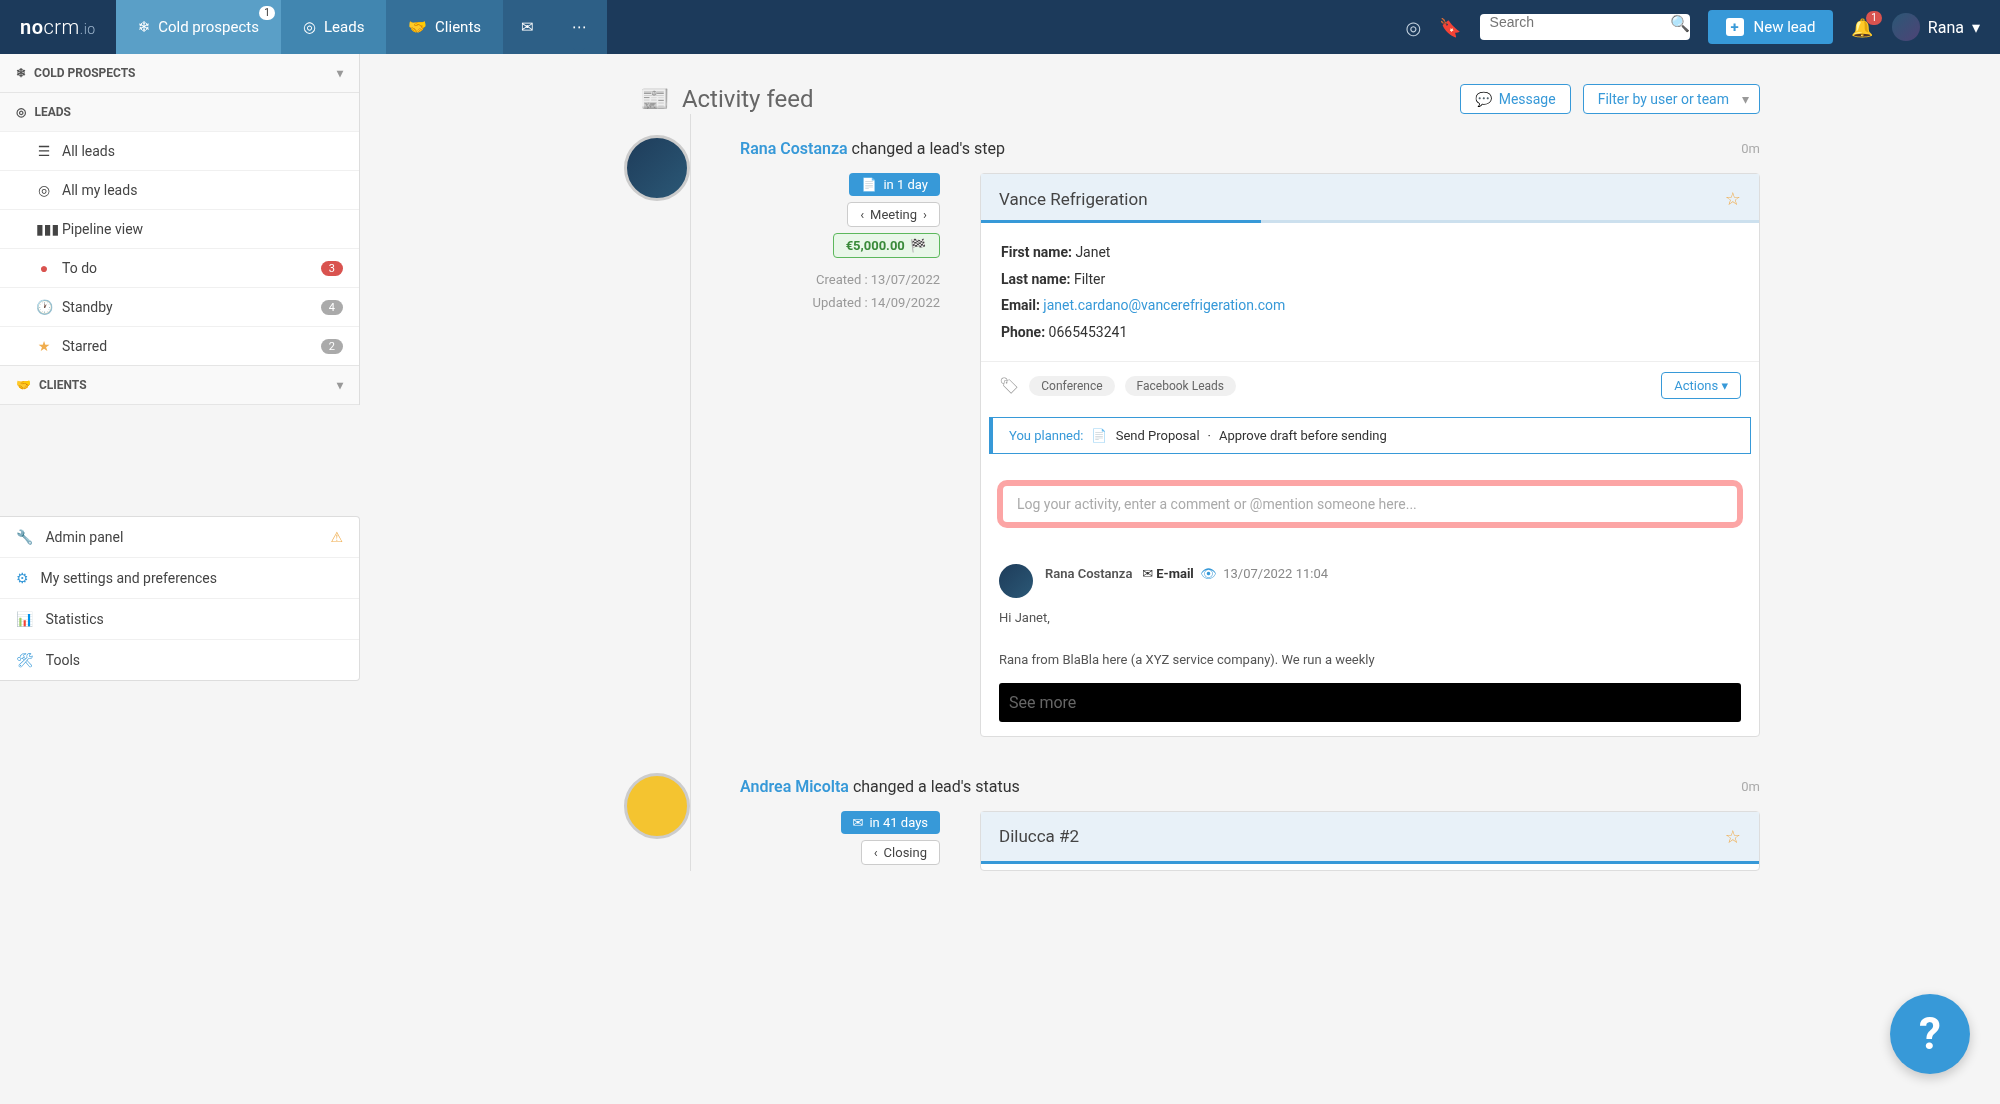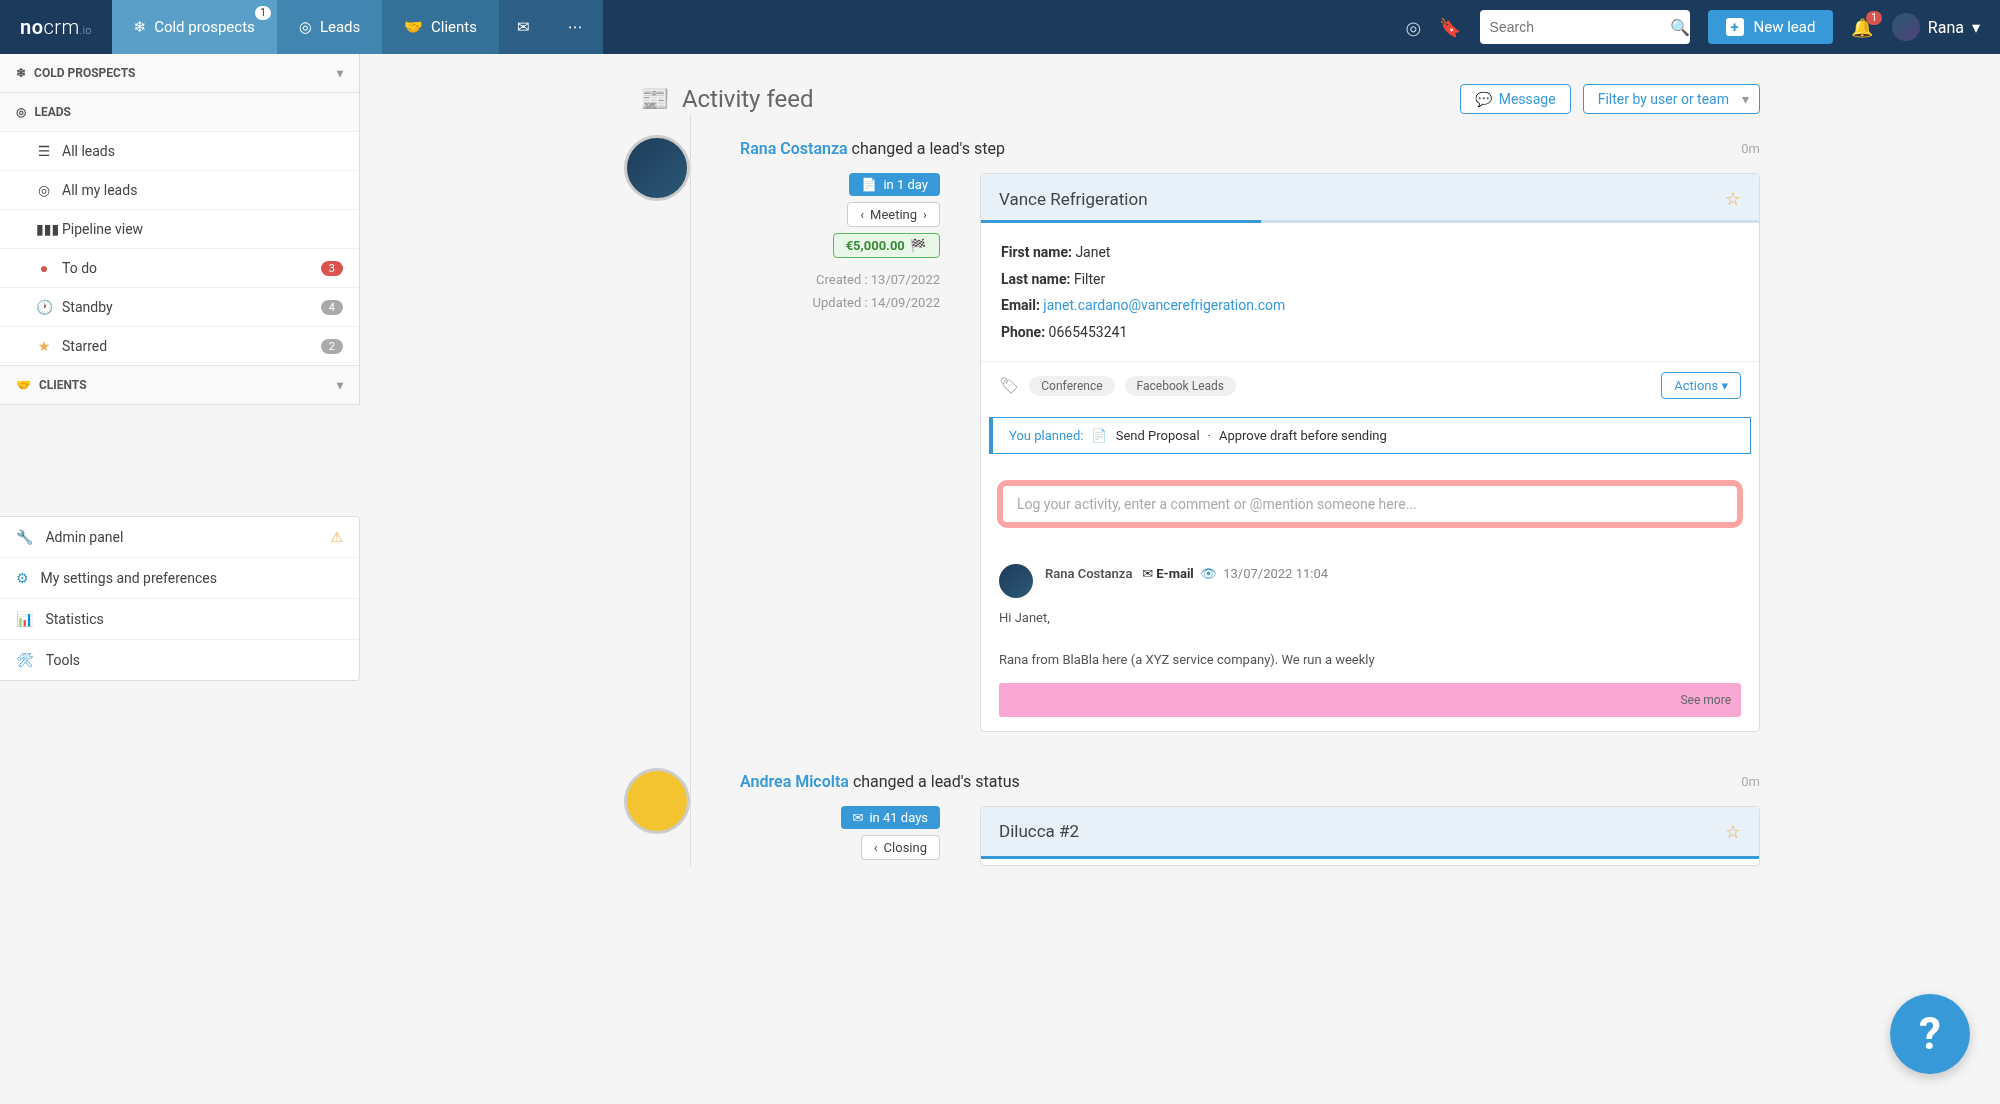--- a/index.html
+++ b/index.html
@@ -1,32 +1,32 @@
 <!DOCTYPE html>
 <html><head>
 <meta charset="utf-8">
 <style>
 * { box-sizing: border-box; margin: 0; padding: 0; }
 body { font-family: -apple-system, BlinkMacSystemFont, "Segoe UI", Roboto, sans-serif; background: #f5f5f5; color: #333; width: 2000px; height: 1104px; overflow: hidden; position: relative; }
 .topbar { height: 54px; background: #1c3a5b; display: flex; align-items: center; color: #fff; }
 .logo { padding: 0 20px; font-size: 20px; font-weight: 300; letter-spacing: 0.5px; }
 .logo-no { font-weight: 600; }
-.logo-io { color: #9db4cc; font-size: 10px; text-align: right; }
+.logo-io { color: #9db4cc; font-size: 14px; text-align: right; }
 .nav-tabs { display: flex; height: 100%; }
 .nav-tab { display: flex; align-items: center; padding: 0 22px; cursor: pointer; position: relative; gap: 8px; font-size: 15px; }
 .nav-tab.cold { background: #5a9fc7; }
 .nav-tab.leads { background: #4186b0; }
 .nav-tab.clients { background: #357099; }
 .nav-tab.envelope { background: #2d5f86; padding: 0 18px; }
 .nav-tab.more { background: #2d5f86; padding: 0 20px; position: relative; }
 .nav-tab.more::after { content: ''; position: absolute; bottom: -6px; left: 50%; transform: translateX(-50%); border: 6px solid transparent; border-top-color: #2d5f86; }
 .nav-badge { position: absolute; top: 6px; right: 6px; background: #fff; color: #333; font-size: 10px; border-radius: 8px; padding: 0 5px; min-width: 14px; text-align: center; line-height: 14px; }
 .topbar-right { margin-left: auto; display: flex; align-items: center; gap: 18px; padding-right: 20px; height: 100%; }
 .topbar-icon { color: #c5d3e0; cursor: pointer; font-size: 18px; }
-.search-box { background: #fff; border-radius: 4px; display: flex; align-items: center; padding: 0 10px; height: 34px; width: 210px; }
+.search-box { background: #fff; border-radius: 4px; display: flex; align-items: flex-start; padding: 0 10px; height: 26px; width: 210px; }
 .search-box input { border: none; outline: none; flex: 1; font-size: 14px; color: #666; }
 .new-lead-btn { background: #3799d8; border-radius: 4px; padding: 8px 18px; display: flex; align-items: center; gap: 10px; cursor: pointer; font-size: 15px; }
 .bell-wrap { position: relative; }
 .bell-badge { position: absolute; top: -6px; right: -8px; background: #d9534f; color: #fff; font-size: 10px; border-radius: 8px; padding: 0 5px; line-height: 14px; }
 .user-menu { display: flex; align-items: center; gap: 8px; cursor: pointer; }
 .user-avatar { width: 28px; height: 28px; border-radius: 50%; background: linear-gradient(135deg, #2b5876, #4e4376); }
 
 .sidebar { position: absolute; top: 54px; left: 0; width: 360px; background: #fff; border-right: 1px solid #ddd; }
 .side-section { border-bottom: 1px solid #e5e5e5; }
 .side-header { padding: 12px 16px; font-size: 12px; font-weight: 700; color: #555; text-transform: uppercase; display: flex; align-items: center; gap: 8px; cursor: pointer; background: #f9f9f9; }
@@ -87,21 +87,21 @@
 .comment-avatar { width: 34px; height: 34px; border-radius: 50%; background: linear-gradient(135deg, #1e3c5a, #2b5876); flex-shrink: 0; }
 .comment-body { flex: 1; line-height: 1.5; }
 .comment-body .author { font-weight: 600; color: #555; }
 .comment-body .ts { color: #888; }
 .comment-body .mention { color: #3799d8; font-weight: 600; }
 .reactions { display: flex; gap: 8px; margin-top: 8px; }
 .react { background: #eaf3fa; border: 1px solid #cde2f0; border-radius: 4px; padding: 2px 8px; font-size: 12px; cursor: pointer; }
 .react.add { background: #fff; border: 1px solid #ddd; color: #999; }
 .email-block { padding: 0 18px 12px; font-size: 13px; line-height: 1.6; color: #555; }
 .email-block .title { font-weight: 700; margin: 4px 0; }
-.see-more { background: #f9a8d4; text-align: right; padding: 10px; margin: 0 18px 14px; font-size: 12px; color: #666; cursor: pointer; border-radius: 3px; }
+.see-more { background: #000000; text-align: left; padding: 10px; margin: 0 18px 14px; font-size: 16px; color: #666; cursor: pointer; border-radius: 3px; }
 
 .help-btn { position: fixed; bottom: 30px; right: 30px; width: 80px; height: 80px; border-radius: 50%; background: #3799d8; color: #fff; font-size: 44px; font-weight: 700; display: flex; align-items: center; justify-content: center; cursor: pointer; box-shadow: 0 4px 12px rgba(0,0,0,0.2); }
 </style>
 </head>
 <body>
 
 <div class="topbar">
   <div class="logo">
     <span class="logo-no">no</span><span>crm</span><span class="logo-io">.io</span>
   </div>

